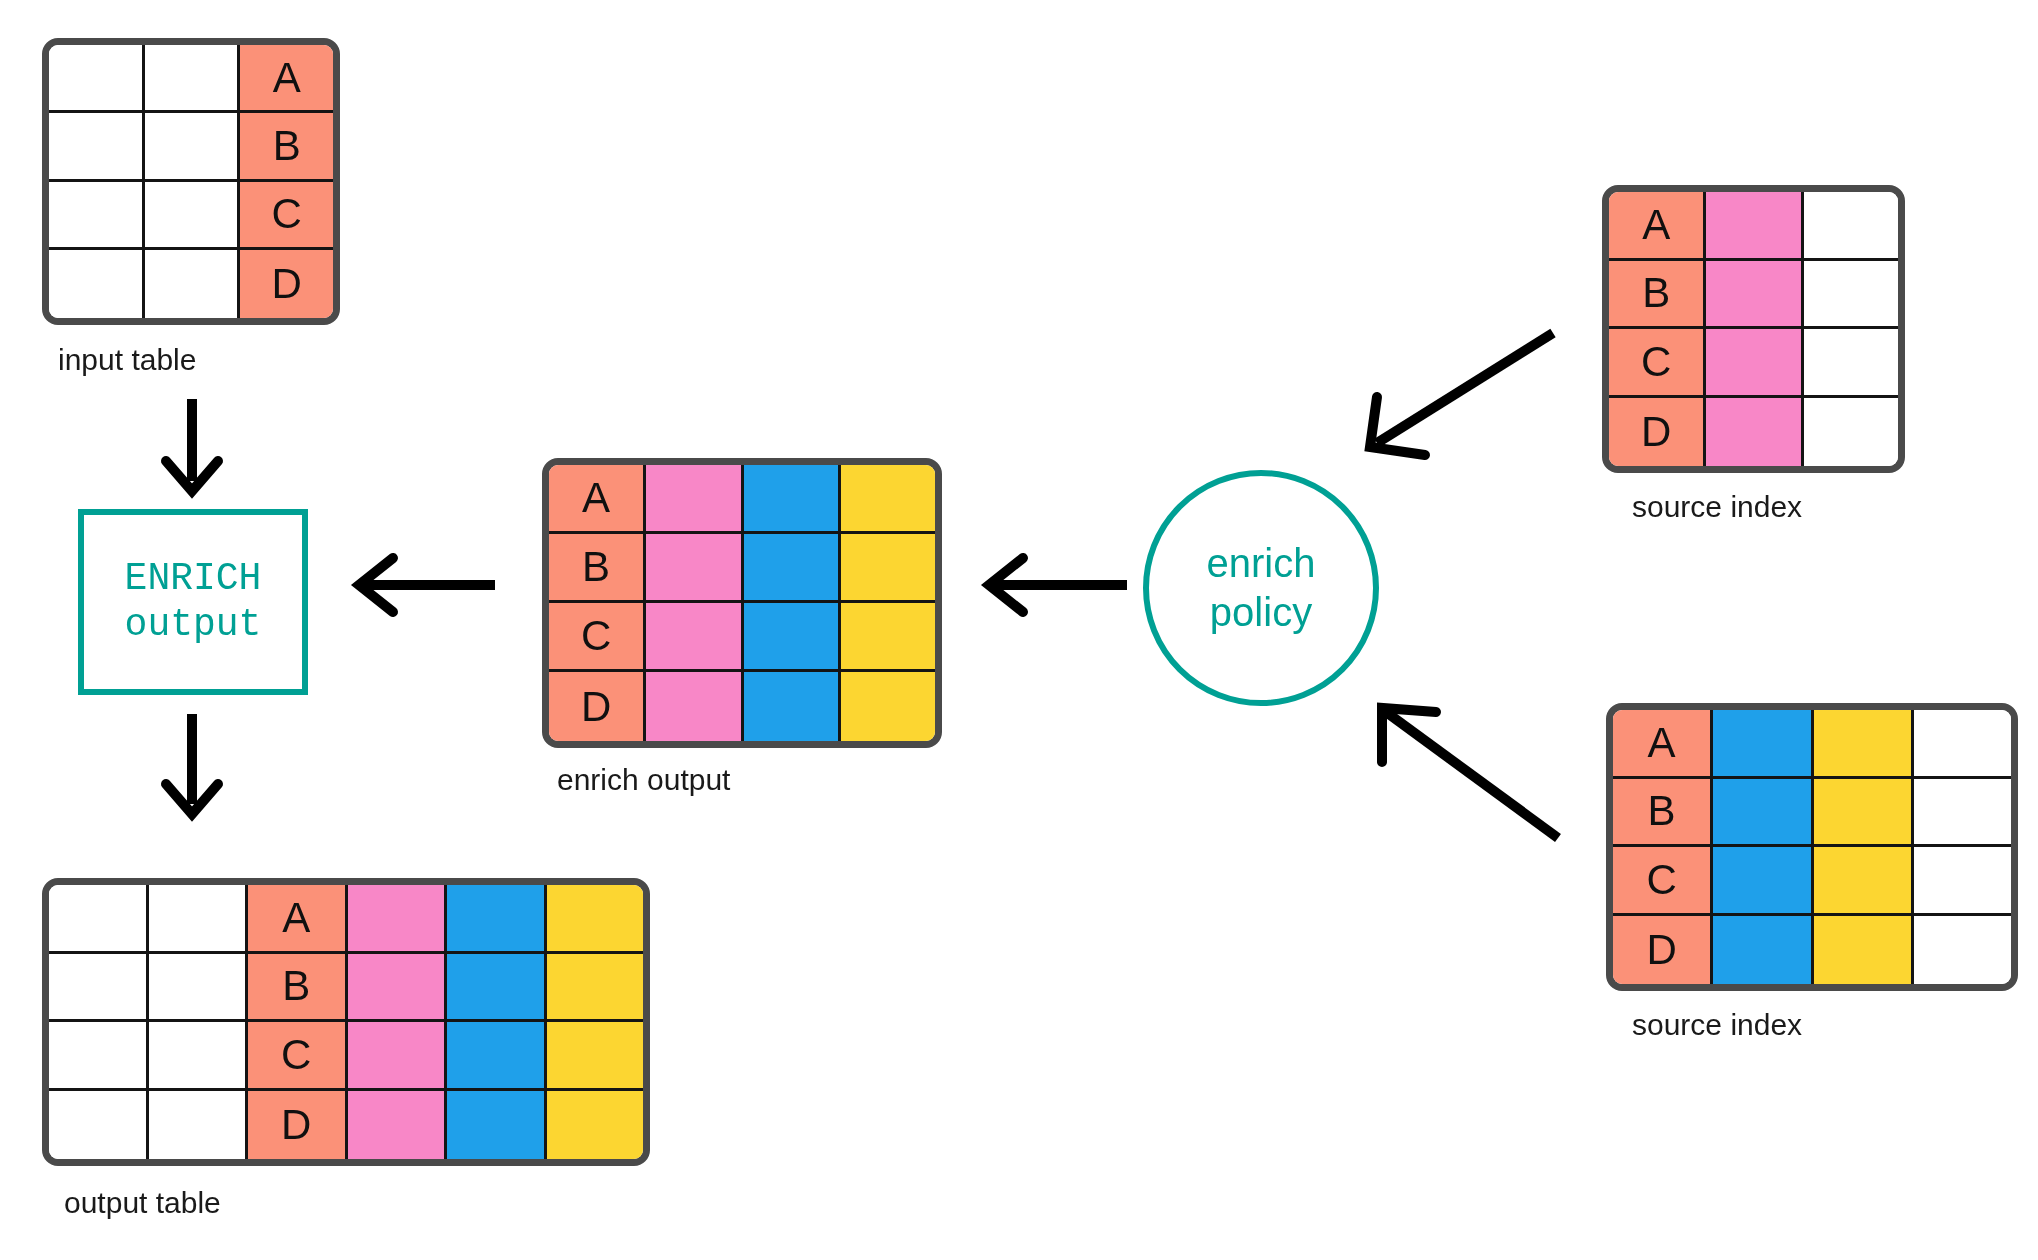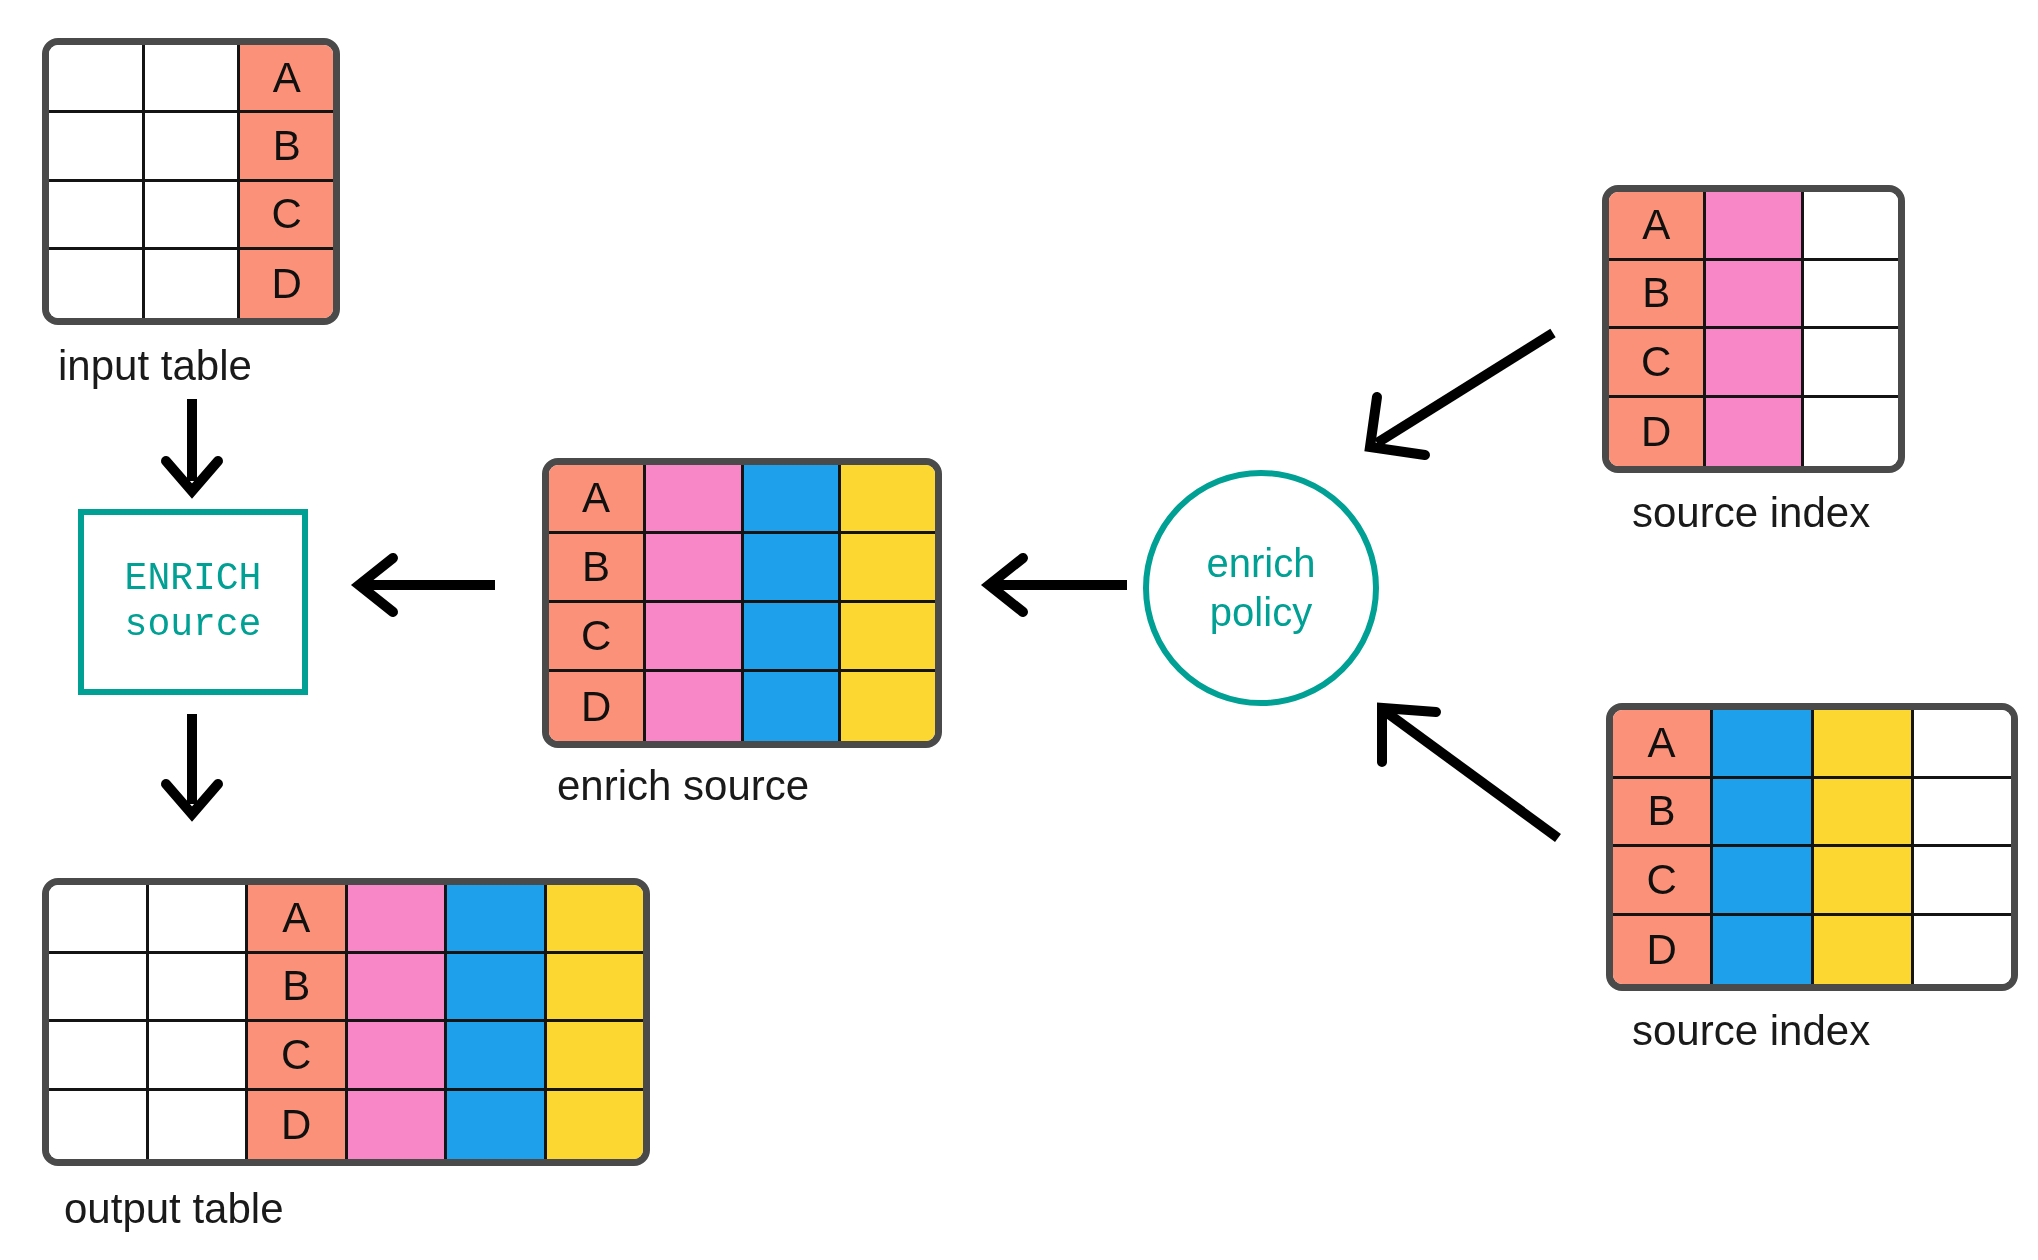--- a/index.html
+++ b/index.html
@@ -47,21 +47,21 @@
   .trow:last-child .tcell { border-bottom: none; }
   .tcell:last-child { border-right: none; }
   .c-white  { background: #ffffff; }
   .c-salmon { background: #fb9178; }
   .c-pink   { background: #f887c7; }
   .c-blue   { background: #1fa0ea; }
   .c-yellow { background: #fcd631; }
 
   .caption {
     position: absolute;
-    font-size: 42px;
+    font-size: 30px;
     color: #1a1a1a;
     white-space: nowrap;
     line-height: 1;
     text-align: center;
   }
 
   .cmd-box {
     position: absolute;
     box-sizing: border-box;
     border: 6px solid #00a094;
@@ -132,21 +132,21 @@
   </div>
   <div class="caption" style="left:58px; top:345px;">input table</div>
 
   <svg class="arrow-svg" style="left:150px; top:395px; width:90px; height:110px;" viewBox="0 0 90 110">
     <line x1="42" y1="4" x2="42" y2="86" stroke="#000000" stroke-width="10"></line>
     <polyline points="16,66 42,96 68,66" fill="none" stroke="#000000" stroke-width="10" stroke-linecap="round" stroke-linejoin="miter"></polyline>
   </svg>
 
   <div class="cmd-box" style="left:78px; top:509px; width:230px; height:186px;">
     <div class="cmd-line">ENRICH</div>
-    <div class="cmd-line">source</div>
+    <div class="cmd-line">output</div>
   </div>
 
   <svg class="arrow-svg" style="left:150px; top:710px; width:90px; height:120px;" viewBox="0 0 90 120">
     <line x1="42" y1="4" x2="42" y2="94" stroke="#000000" stroke-width="10"></line>
     <polyline points="16,74 42,104 68,74" fill="none" stroke="#000000" stroke-width="10" stroke-linecap="round" stroke-linejoin="miter"></polyline>
   </svg>
 
   <svg class="arrow-svg" style="left:345px; top:545px; width:165px; height:80px;" viewBox="0 0 165 80">
     <line x1="150" y1="40" x2="18" y2="40" stroke="#000000" stroke-width="10"></line>
     <polyline points="48,13 14,40 48,67" fill="none" stroke="#000000" stroke-width="10" stroke-linecap="round" stroke-linejoin="miter"></polyline>
@@ -171,21 +171,21 @@
       <div class="tcell c-blue"></div>
       <div class="tcell c-yellow"></div>
     </div>
     <div class="trow">
       <div class="tcell c-salmon">D</div>
       <div class="tcell c-pink"></div>
       <div class="tcell c-blue"></div>
       <div class="tcell c-yellow"></div>
     </div>
   </div>
-  <div class="caption" style="left:557px; top:765px;">enrich source</div>
+  <div class="caption" style="left:557px; top:765px;">enrich output</div>
 
   <svg class="arrow-svg" style="left:975px; top:545px; width:165px; height:80px;" viewBox="0 0 165 80">
     <line x1="152" y1="40" x2="18" y2="40" stroke="#000000" stroke-width="10"></line>
     <polyline points="48,13 14,40 48,67" fill="none" stroke="#000000" stroke-width="10" stroke-linecap="round" stroke-linejoin="miter"></polyline>
   </svg>
 
   <div class="policy-circle" style="left:1143px; top:470px; width:236px; height:236px;">
     <div class="policy-line">enrich</div>
     <div class="policy-line">policy</div>
   </div>

